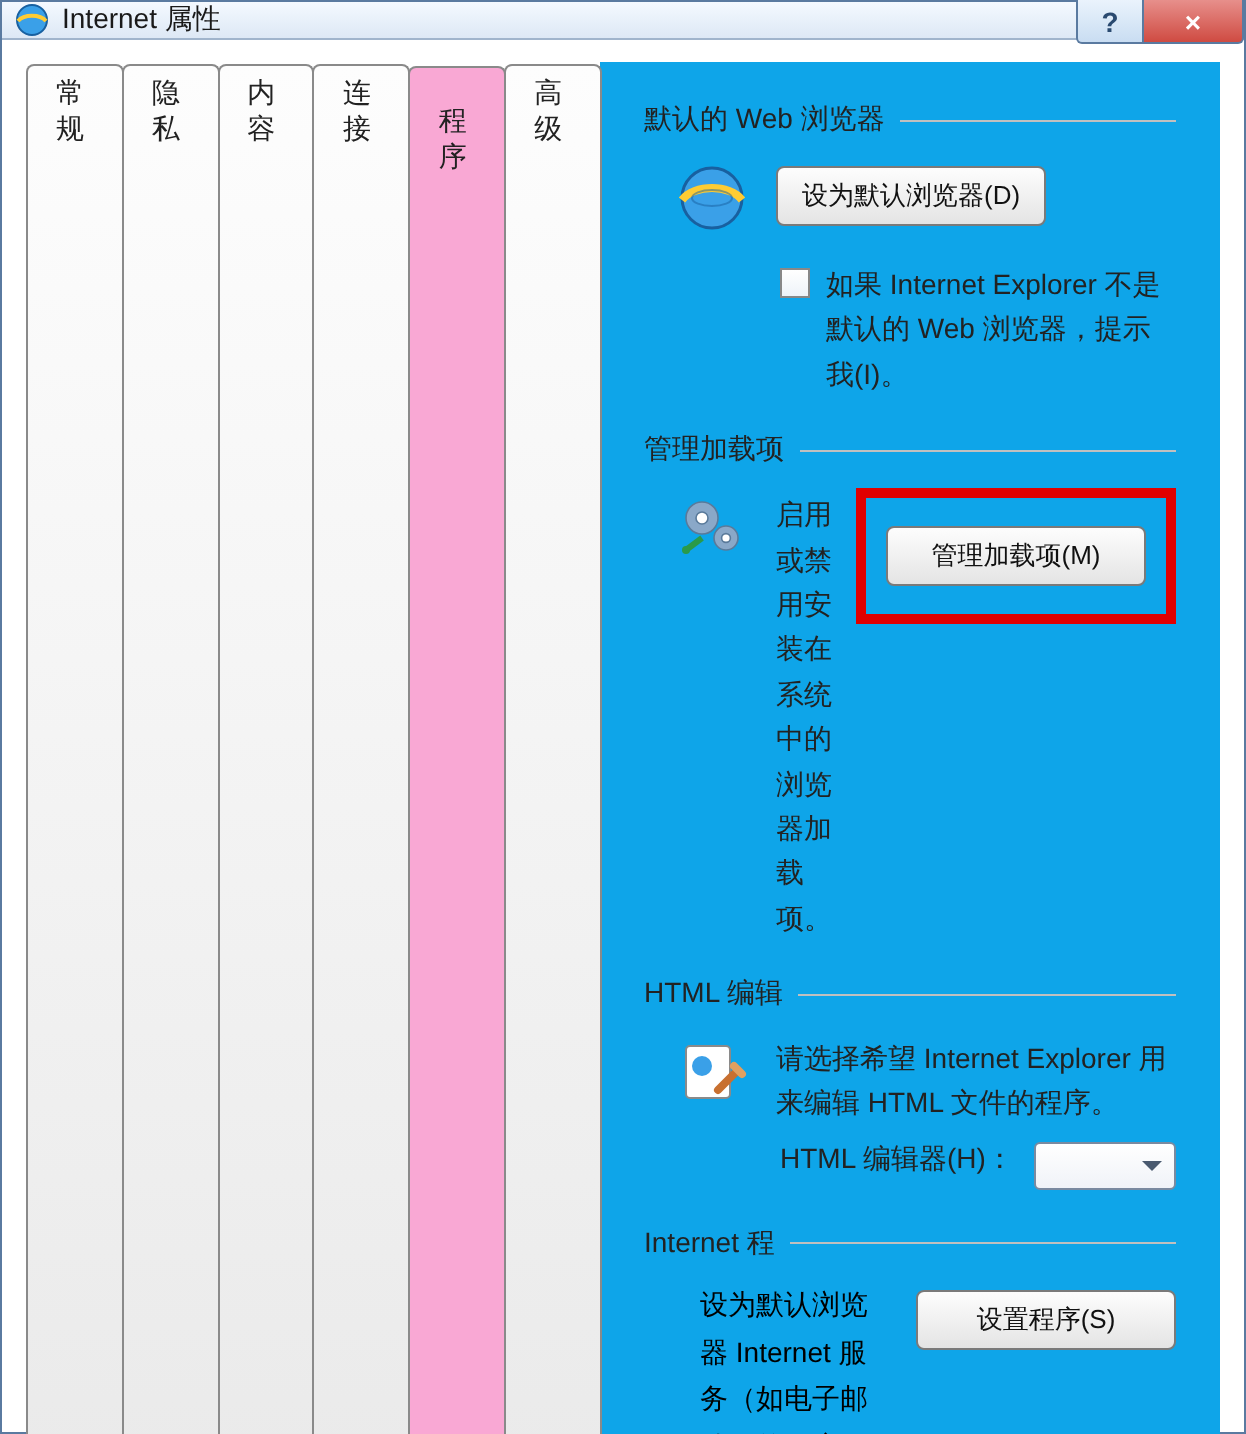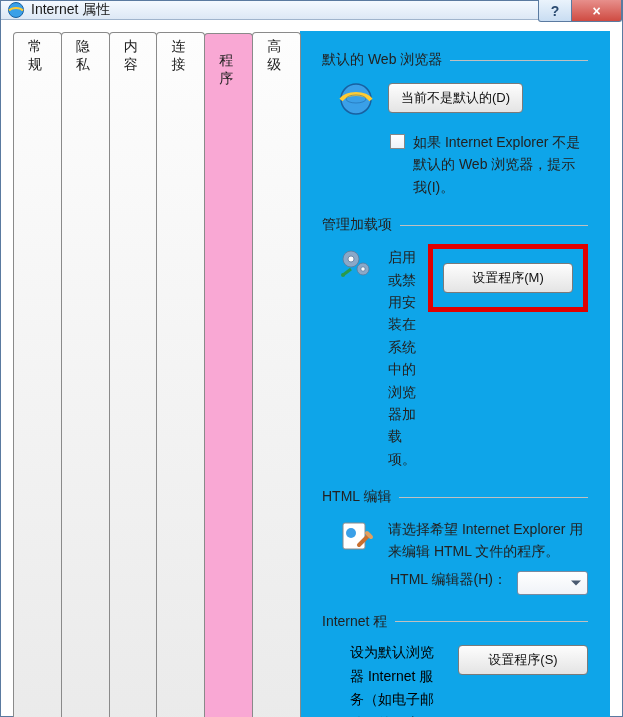--- a/index.html
+++ b/index.html
@@ -223,21 +223,21 @@
           <span class="group-line"></span>
         </div>
         <div class="group-body">
           <span class="group-icon">
             <svg width="38" height="38" viewBox="0 0 38 38">
               <circle cx="19" cy="19" r="15" fill="#3aa0e8" stroke="#1860a0" stroke-width="1.5"></circle>
               <path d="M4 20 C10 12, 28 12, 34 20" stroke="#ffcc33" stroke-width="4" fill="none"></path>
               <ellipse cx="19" cy="19" rx="10" ry="4" fill="none" stroke="#1860a0" stroke-width="1" opacity="0.5"></ellipse>
             </svg>
           </span>
-          <div class="btn btn-side">当前不是默认的(D)</div>
+          <div class="btn btn-side">设为默认浏览器(D)</div>
         </div>
         <div class="checkbox-row">
           <div class="checkbox"></div>
           <div class="checkbox-label">如果 Internet Explorer 不是默认的 Web 浏览器，提示我(I)。</div>
         </div>
       </div>
 
       <div class="group">
         <div class="group-header">
           <span class="group-title">管理加载项</span>
@@ -251,21 +251,21 @@
                 <circle cx="14" cy="14" r="3" fill="#fff"></circle>
                 <circle cx="26" cy="24" r="6"></circle>
                 <circle cx="26" cy="24" r="2.2" fill="#fff"></circle>
               </g>
               <path d="M6 30 L14 24" stroke="#2a9a4a" stroke-width="3"></path>
               <circle cx="6" cy="30" r="2" fill="#2a9a4a"></circle>
             </svg>
           </span>
           <div class="group-text">启用或禁用安装在系统中的浏览器加载项。</div>
           <div class="highlight-box">
-            <div class="btn">设置程序(M)</div>
+            <div class="btn">管理加载项(M)</div>
           </div>
         </div>
       </div>
 
       <div class="group">
         <div class="group-header">
           <span class="group-title">HTML 编辑</span>
           <span class="group-line"></span>
         </div>
         <div class="group-body">

